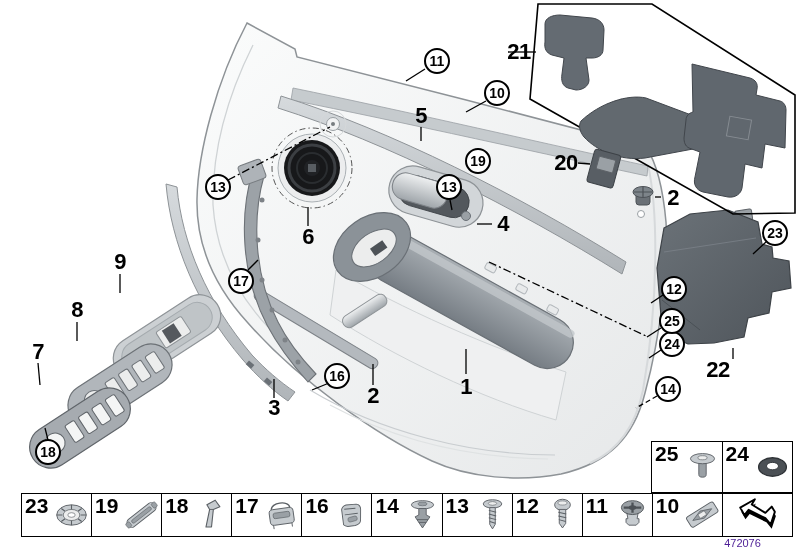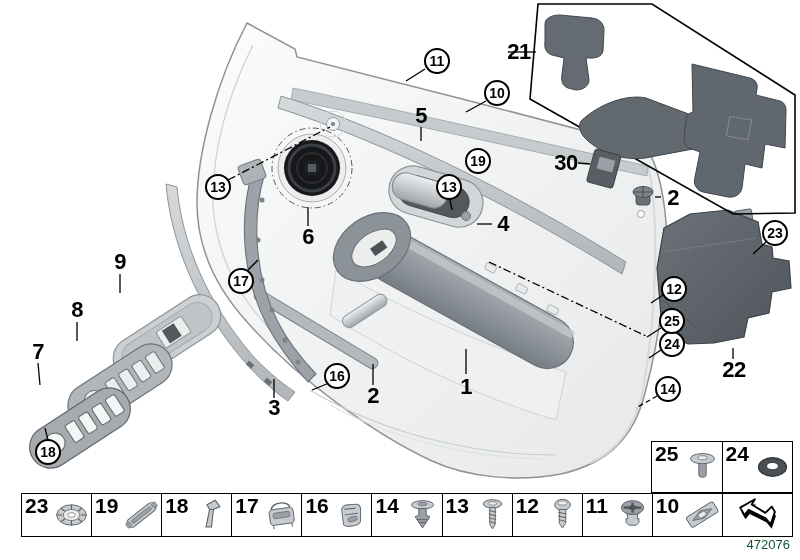--- a/index.html
+++ b/index.html
@@ -14,22 +14,22 @@
      font-size:14px;}
   .legend{position:absolute;display:flex;border:1.5px solid #000;background:#fff;box-sizing:border-box;z-index:4;}
   .legend .cell{position:relative;flex:1 1 0;border-left:1.5px solid #000;}
   .legend .cell:first-child{border-left:none;}
   .legend .num{position:absolute;left:3px;top:1px;font-size:21px;font-weight:700;line-height:1;}
   .legend .icon{position:absolute;right:1px;top:50%;transform:translateY(-50%);width:37px;height:37px;}
   .legend .icon.big{left:50%;right:auto;transform:translate(-50%,-50%);width:54px;height:42px;}
   .legend .icon svg{width:100%;height:100%;display:block;}
   #legend-row{left:21px;top:493px;width:772px;height:44px;}
   #legend-upper{left:651px;top:441px;width:142px;height:52px;}
-  .doc-number{position:absolute;left:695px;top:537px;width:95px;text-align:right;
-     font-size:13px;color:#14532d;z-index:4;}
+  .doc-number{position:absolute;left:695px;top:537px;width:95px;text-align:center;
+     font-size:11px;color:#4c1d95;z-index:4;}
 </style>
 </head>
 <body>
 
 <div class="stage">
 
   <svg class="art" width="800" height="560" viewBox="0 0 800 560">
     <defs>
       <linearGradient id="doorGrad" x1="0" y1="0" x2="1" y2="1">
         <stop offset="0" stop-color="#fbfcfc"></stop>
@@ -228,23 +228,23 @@
       <div class="callout circled" style="left: 437px; top: 61px;">11</div>
       <div class="callout circled" style="left: 674px; top: 289px;">12</div>
       <div class="callout circled" style="left: 218px; top: 187px;">13</div>
       <div class="callout circled" style="left: 449px; top: 187px;">13</div>
       <div class="callout circled" style="left: 668px; top: 389px;">14</div>
       <div class="callout plain" style="left: 673px; top: 198px;">2</div>
       <div class="callout circled" style="left: 337px; top: 376px;">16</div>
       <div class="callout circled" style="left: 241px; top: 281px;">17</div>
       <div class="callout circled" style="left: 48px; top: 452px;">18</div>
       <div class="callout circled" style="left: 478px; top: 161px;">19</div>
-      <div class="callout plain" style="left: 566px; top: 163px;">30</div>
+      <div class="callout plain" style="left: 566px; top: 163px;">20</div>
       <div class="callout plain" style="left: 519px; top: 52px;">21</div>
-      <div class="callout plain" style="left: 734px; top: 370px;">22</div>
+      <div class="callout plain" style="left: 718px; top: 370px;">22</div>
       <div class="callout circled" style="left: 775px; top: 233px;">23</div>
       <div class="callout circled" style="left: 672px; top: 344px;">24</div>
       <div class="callout circled" style="left: 672px; top: 321px;">25</div>
     </div>
 
   <div id="legend-upper" class="legend">
       <div class="cell">
         <span class="num">25</span>
         <span class="icon">
           <svg viewBox="0 0 40 40">

